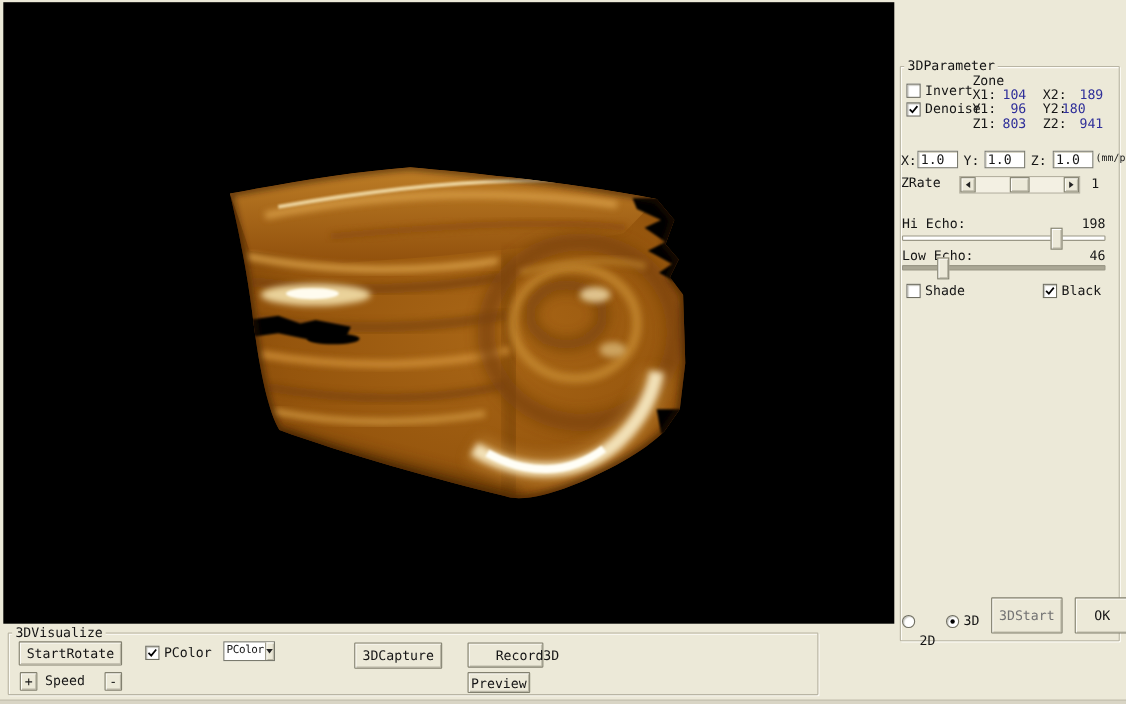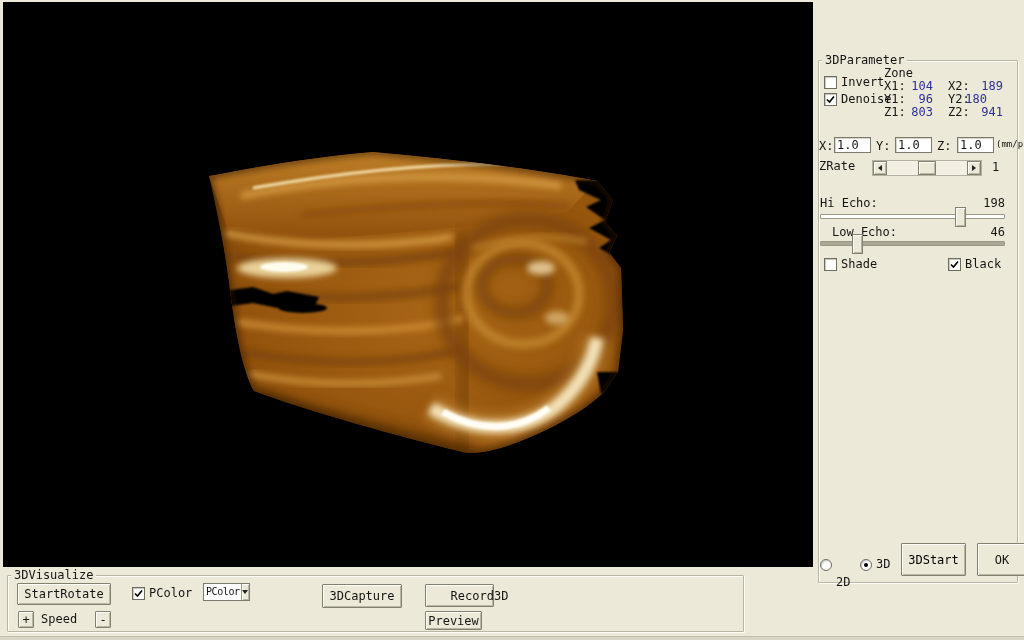--- a/index.html
+++ b/index.html
@@ -20,21 +20,21 @@
   .gcap { position:absolute; background:#ece9d8; padding:0 3px; line-height:12px; white-space:pre; }
 
   .lbl { position:absolute; white-space:pre; line-height:13px; }
   .val { color:#2e2e99; }
   .right-val { text-align:right; }
 
   .btn { position:absolute; background:#ece9d8; border:1px solid #82806f; border-radius:1px;
     box-shadow: inset 1px 1px 0 #fefdf9, inset -1px -1px 0 #bab7a6;
     display:flex; align-items:center; justify-content:center;
     font-family:inherit; font-size:12px; color:#151515; cursor:pointer; white-space:pre; }
-  .btn.disabled { color:#000000; }
+  .btn.disabled { color:#737373; }
 
   .cb { position:absolute; width:13px; height:13px; background:#fff;
     border:1px solid #6e6d60; box-shadow: inset 1px 1px 1px rgba(90,88,70,.35); }
   .cb svg { display:none; position:absolute; left:0px; top:0px; }
   .cb.on svg { display:block; }
 
   .radio { position:absolute; width:12px; height:12px; border-radius:50%; background:#fff;
     border:1px solid #6e6d60; box-shadow: inset 1px 1px 1px rgba(90,88,70,.35); }
   .radio .dot { display:none; position:absolute; left:3px; top:3px; width:4px; height:4px;
     border-radius:50%; background:#000; }
@@ -183,21 +183,21 @@
       </div>
   </div>
   <span class="lbl" style="left:179px; top:161px;">1</span>
 
   <span class="lbl" style="left:7px; top:197px;">Hi Echo:</span>
   <span class="lbl right-val" style="left:150px; top:197px; width:42px;">198</span>
   <div class="track" style="left:7px; top:214px; width:185px;">
     <div class="thumb" style="left: 134px;"></div>
   </div>
 
-  <span class="lbl" style="left:7px; top:226px;padding-left:12px;">Low Echo:</span>
+  <span class="lbl" style="left:7px; top:226px;">Low Echo:</span>
   <span class="lbl right-val" style="left:150px; top:226px; width:42px;">46</span>
   <div class="track dark" style="left:7px; top:241px; width:185px;">
     <div class="thumb" style="left: 31px;"></div>
   </div>
 
   <span class="cb" style="left:11px; top:258px;">
     
   </span>
   <span class="lbl" style="left:28px; top:258px;text-align:center;">Shade</span>
 

